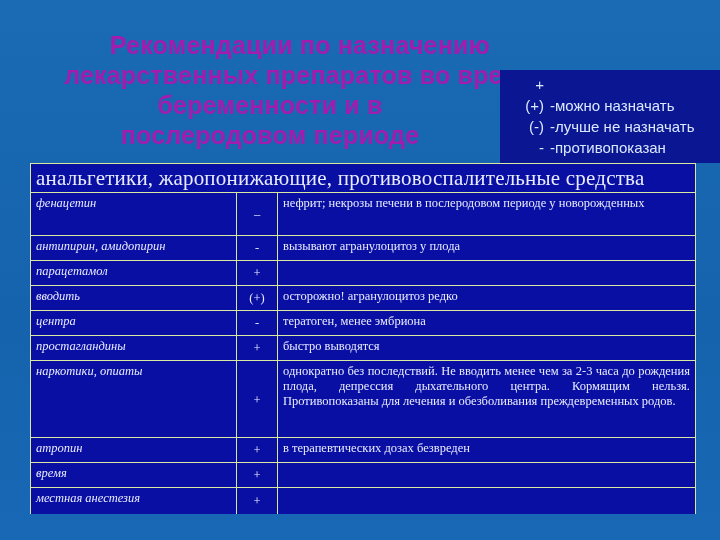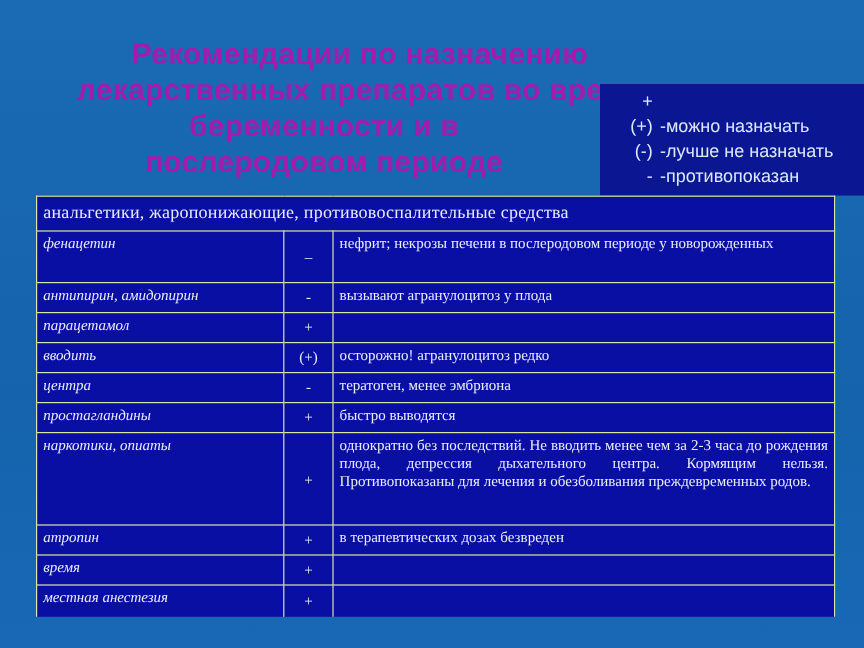--- a/index.html
+++ b/index.html
@@ -29,21 +29,21 @@
   .legend-row .txt { flex:1; }
   table.med {
     position:absolute; left:30px; top:163px; width:666px;
     border-collapse:collapse; background:#0a0fa3;
     color:#e8ecff; font-size:12.5px; line-height:15px;
   }
   table.med td {
     border:1.5px solid #d8e8a0; padding:3px 5px; vertical-align:top;
   }
   table.med td.hdr {
-    font-size:15px; padding:7px 5px 6px 5px; letter-spacing:0.2px;
+    font-size:21px; padding:7px 5px 6px 5px; letter-spacing:0.2px;
   }
   td.c-drug { width:195px;font-style:italic; }
   td.c-mark { width:30px; text-align:center; vertical-align:middle !important; }
   td.c-note { text-align:justify; }
   tr.r1 td { height:36px; }
   tr.r-single td { height:18px; }
   tr.r-double td { height:32px; }
   tr.r-quad td { height:67px; }
   tr.r-last td { height:20px; border-bottom:none; }
 </style>

